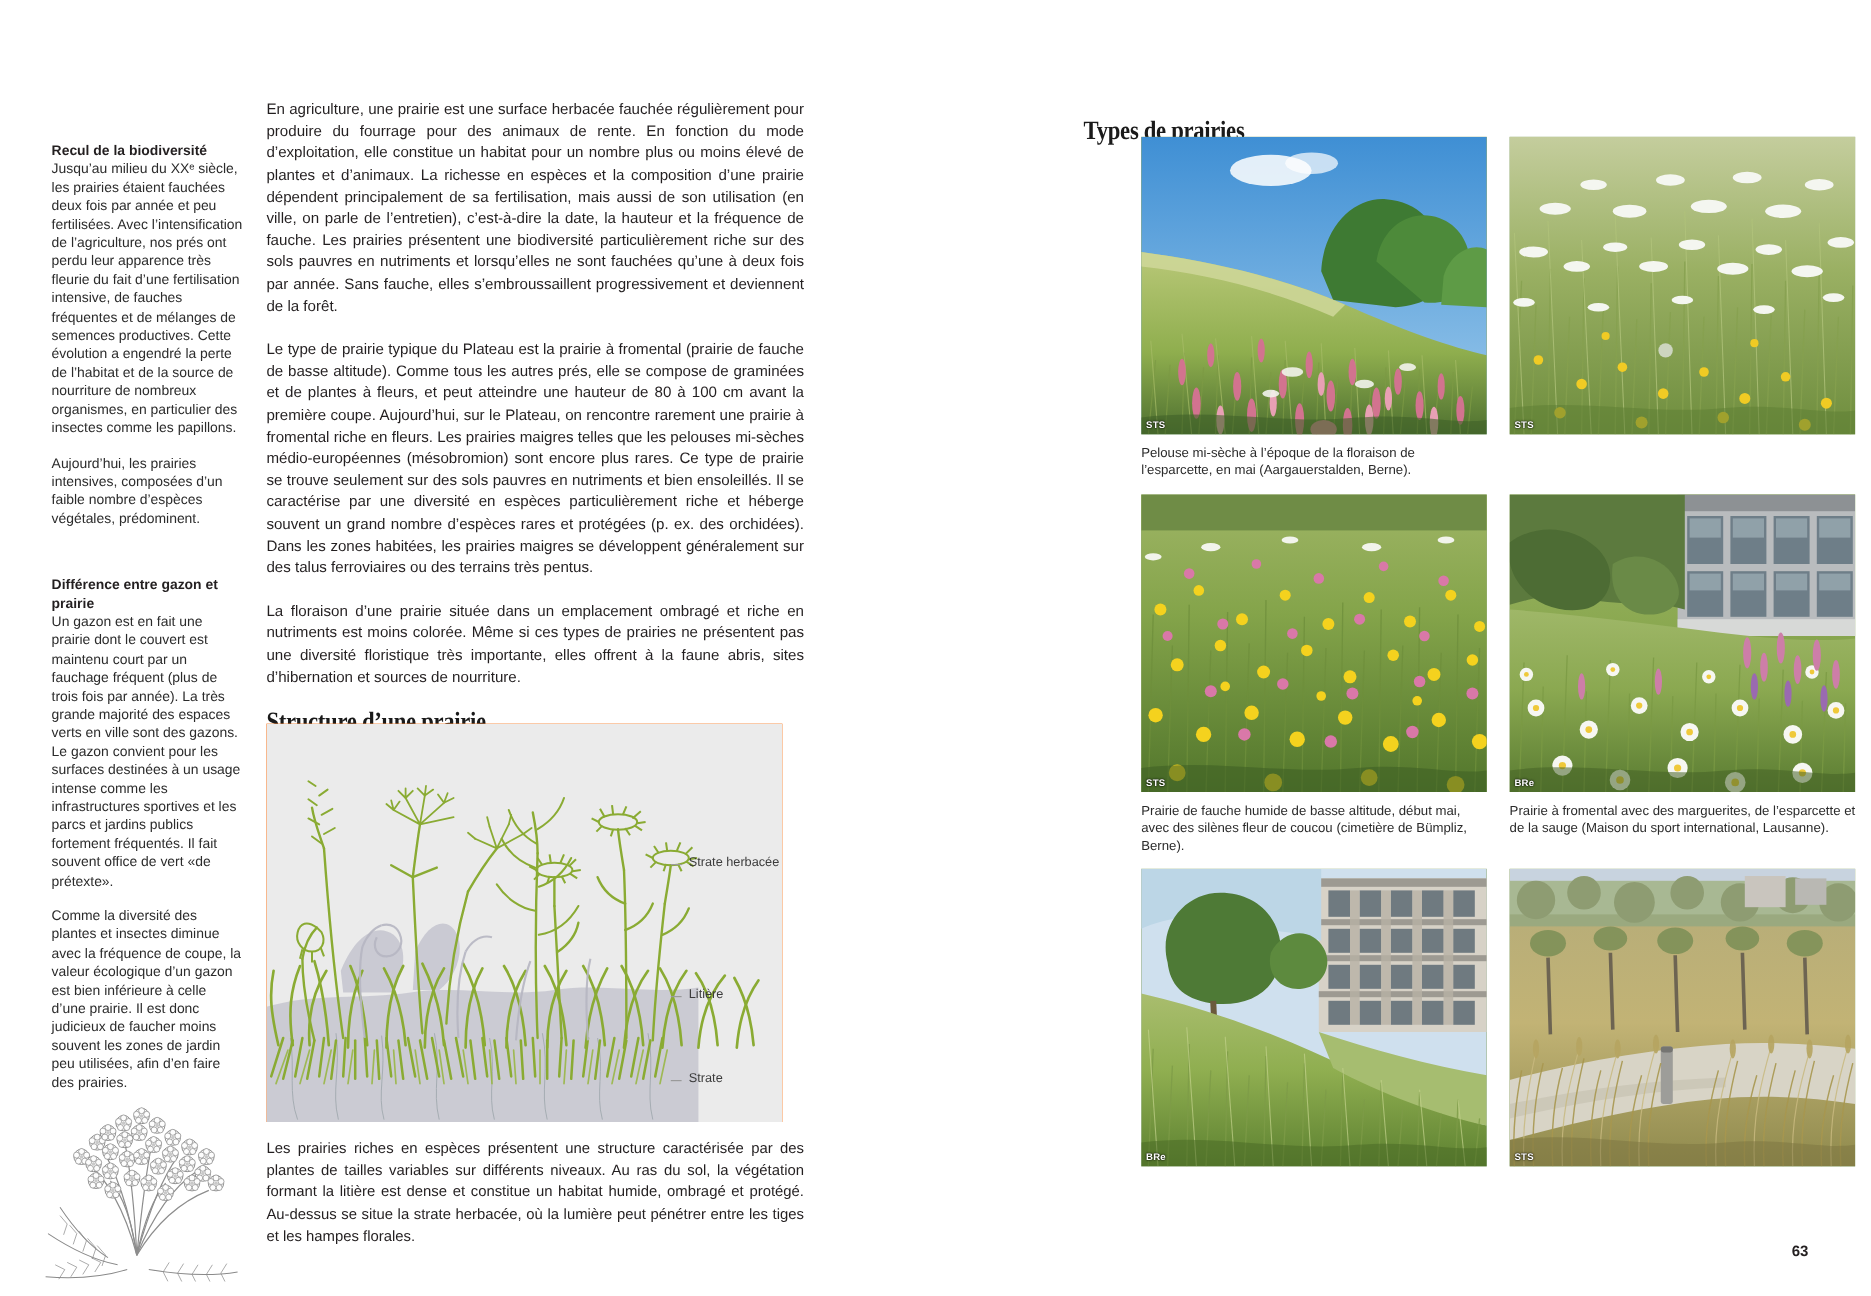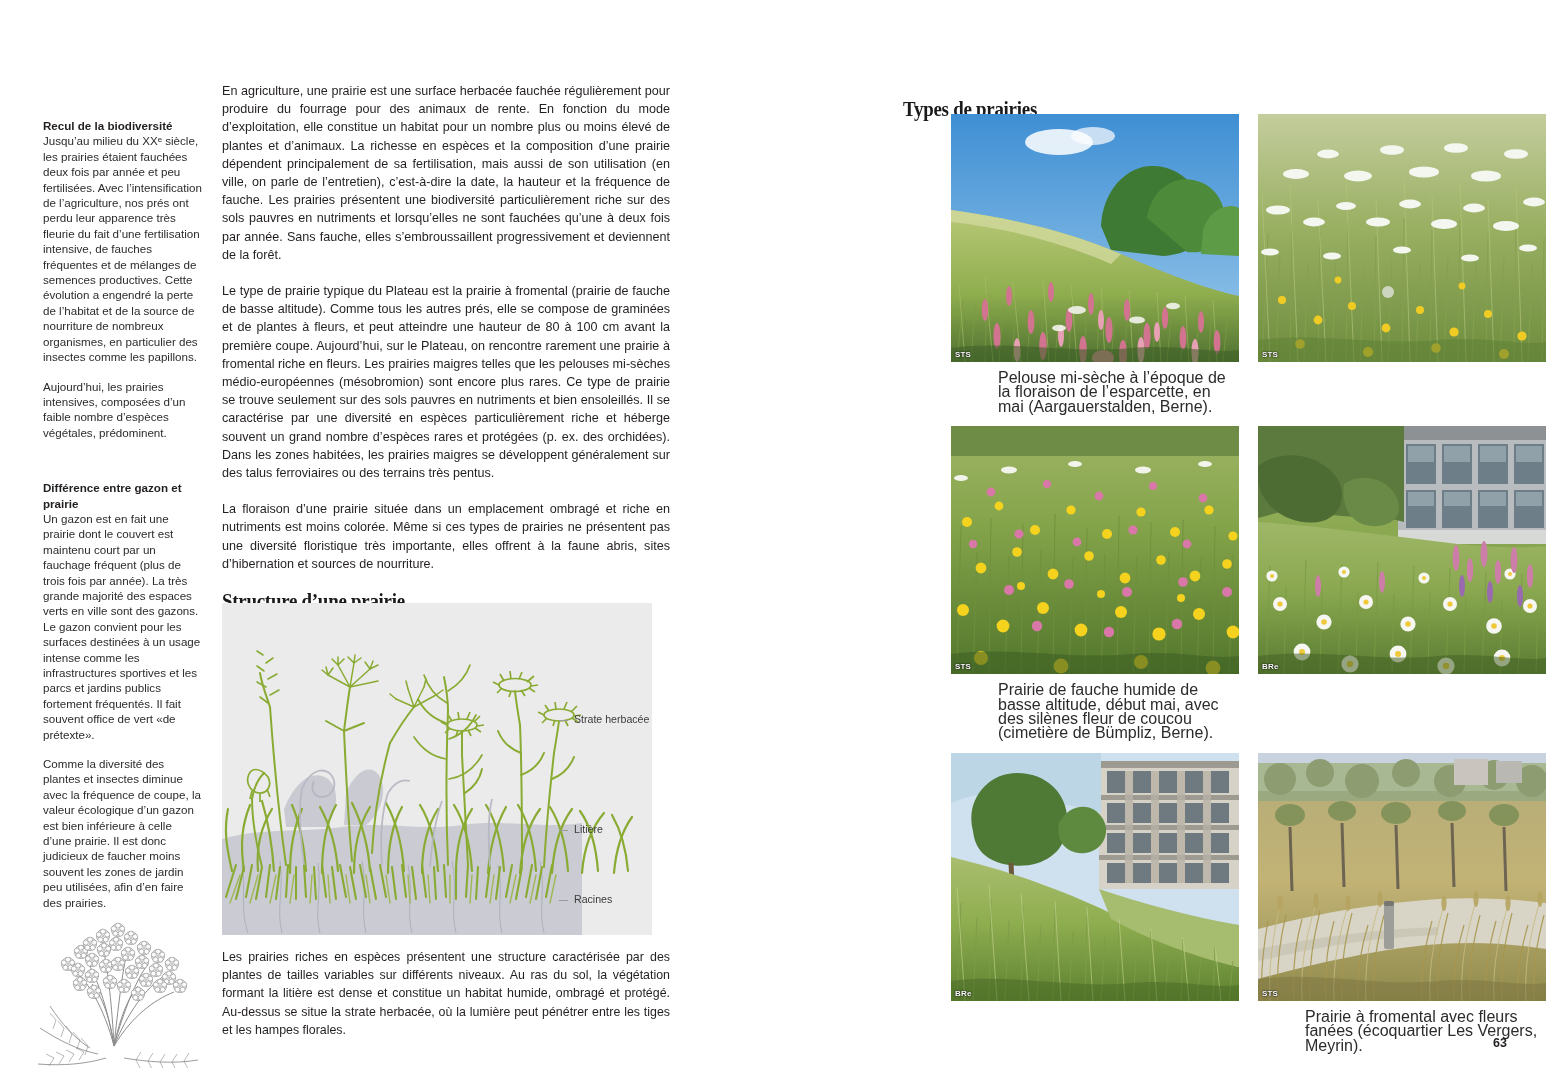--- a/index.html
+++ b/index.html
@@ -141,24 +141,23 @@
     bottom: 3px;
     font-size: 8px;
     font-weight: bold;
     color: #ffffff;
     letter-spacing: 0.2px;
     text-shadow: 0 0 2px rgba(0,0,0,.85), 0 0 1px rgba(0,0,0,.9);
     z-index: 5;
   }
   .photo-caption {
     margin-top: 9px;
-    font-size: 16px;
+    font-size: 11px;
     line-height: 14.4px;
     color: #2b2b2b;
-    margin-left: 47px;
   }
 
   .page-number {
     position: absolute;
     right: 52px;
     bottom: 30px;
     font-size: 12.5px;
     font-weight: bold;
     color: #231f20;
   }
@@ -463,21 +462,21 @@
       </g>
 
     </svg>
 
     <div class="diag-tick" style="top:117px;"></div>
     <div class="diag-tick" style="top:227px;"></div>
     <div class="diag-tick" style="top:297px;"></div>
 
     <div class="diag-label" style="top:110px;">Strate herbacée</div>
     <div class="diag-label" style="top:220px;">Litière</div>
-    <div class="diag-label" style="top:290px;">Racines</div>
+    <div class="diag-label" style="top:290px;">Strate</div>
   </div>
 
   <div class="diagram-caption">Les prairies riches en espèces présentent une structure caractérisée par des plantes de tailles variables sur différents niveaux. Au ras du sol, la végétation formant la litière est dense et constitue un habitat humide, ombragé et protégé. Au-dessus se situe la strate herbacée, où la lumière peut pénétrer entre les tiges et les hampes florales.</div>
 
   <h2 class="section-h" id="h-types">Types de prairies</h2>
 
   <div class="photo-grid">
 
     <div class="photo-row">
       <div class="photo-cell">
@@ -894,20 +893,21 @@
             </g>
             <g fill="#9a6ab0">
               <ellipse cx="204" cy="160" rx="3" ry="11"></ellipse>
                 <ellipse cx="232" cy="166" rx="3" ry="11"></ellipse>
               <ellipse cx="262" cy="170" rx="3" ry="11"></ellipse>
             </g>
             <path d="M0 230 C 60 222, 120 236, 180 230 C 230 226, 260 236, 288 232 L 288 248 L 0 248 Z" fill="#466226" opacity="0.55"></path>
           </svg>
           <span class="credit">BRe</span>
         </div>
+        <div class="photo-caption">Prairie à fromental avec des marguerites, de l’esparcette et de la sauge (Maison du sport international, Lausanne).</div>
       </div>
     </div>
 
     <div class="photo-row">
       <div class="photo-cell">
         <div class="photo">
           <svg width="288" height="248" viewBox="0 0 288 248" preserveAspectRatio="none">
             <defs>
               <linearGradient id="gr5" x1="0" y1="0" x2="0" y2="1">
                 <stop offset="0%" stop-color="#a9bd6e"></stop>
@@ -1085,21 +1085,20 @@
                 <ellipse cx="122" cy="146" rx="2.6" ry="8"></ellipse>
               <ellipse cx="186" cy="150" rx="2.6" ry="8"></ellipse>
                 <ellipse cx="218" cy="146" rx="2.6" ry="8"></ellipse>
               <ellipse cx="250" cy="150" rx="2.6" ry="8"></ellipse>
                 <ellipse cx="282" cy="146" rx="2.6" ry="8"></ellipse>
             </g>
             <path d="M0 226 C 60 218, 120 234, 180 228 C 230 224, 260 234, 288 230 L 288 248 L 0 248 Z" fill="#7b7440" opacity="0.5"></path>
           </svg>
           <span class="credit">STS</span>
         </div>
-        <div class="photo-caption">Prairie à fromental avec fleurs fanées (écoquartier Les Vergers, Meyrin).</div>
       </div>
     </div>
 
   </div>
 
   <div class="page-number">63</div>
 
 </div>
 
 </body></html>

